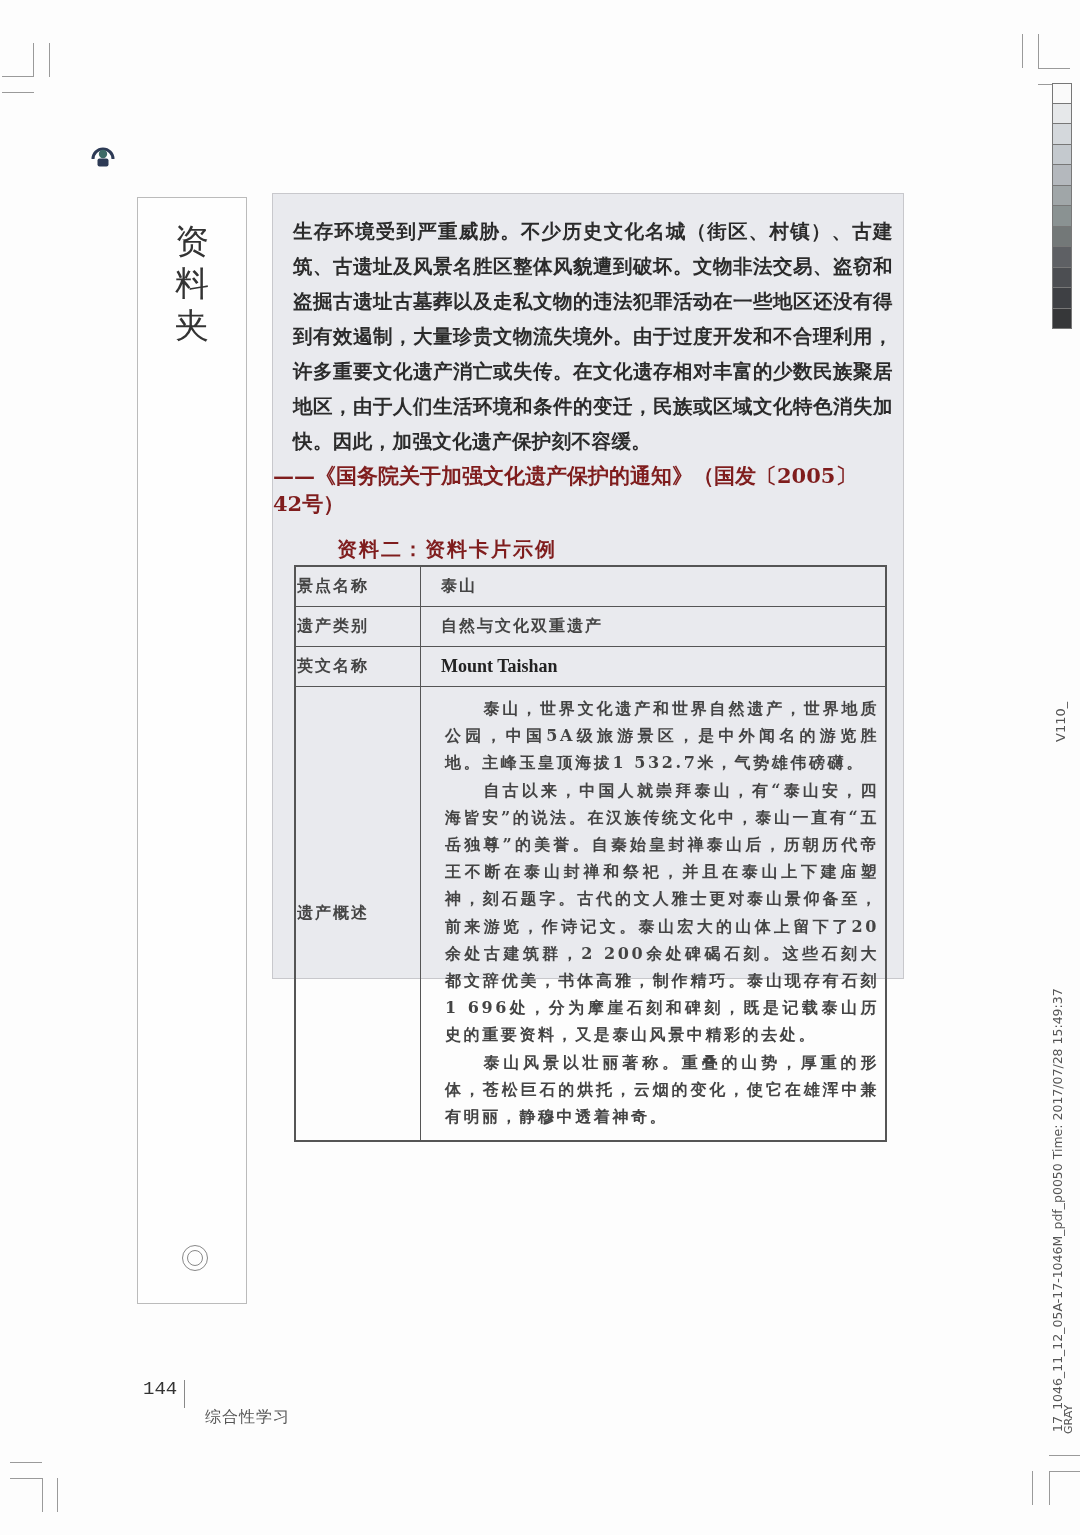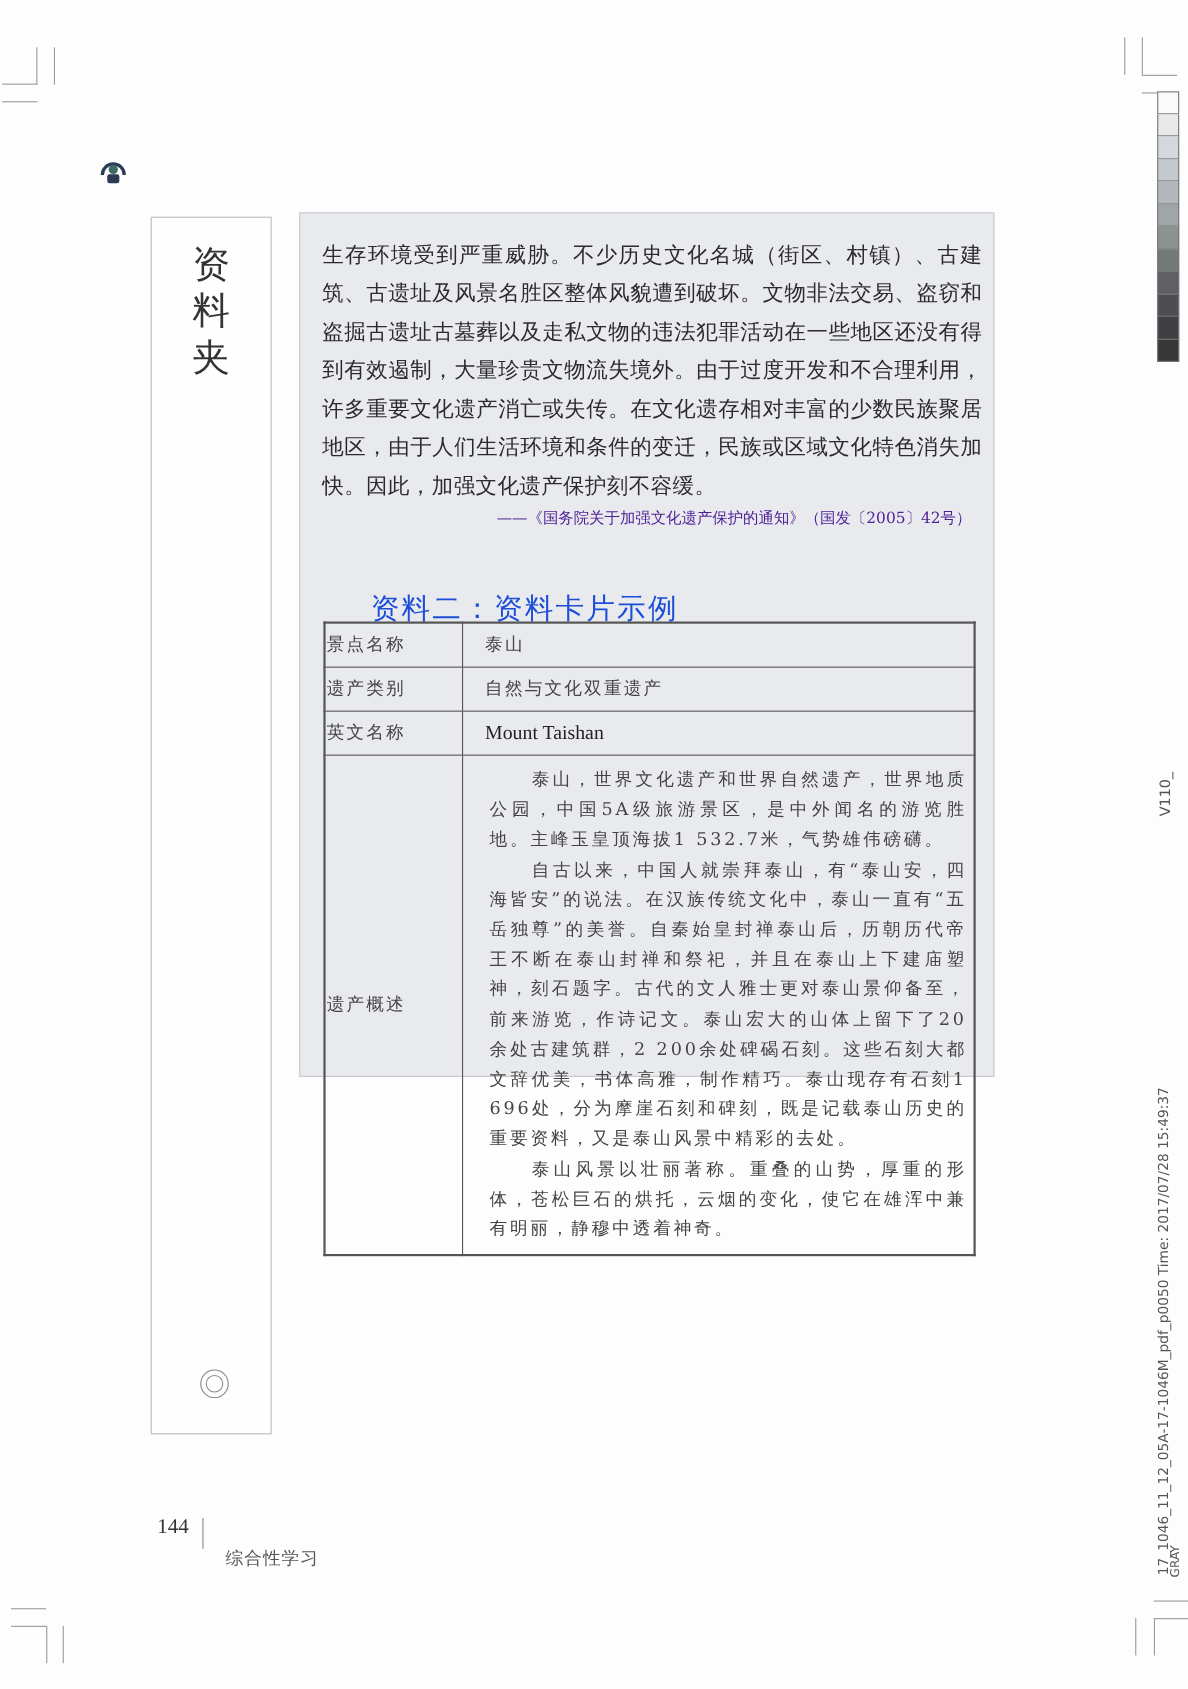--- a/index.html
+++ b/index.html
@@ -33,54 +33,54 @@
     position: absolute; left: 44px; top: 1047px; width: 26px; height: 26px;
     border: 1px solid #888; border-radius: 50%; box-sizing: border-box;
   }
   .side-circle::after {
     content: ""; position: absolute; left: 4px; top: 4px; width: 16px; height: 16px;
     border: 1px solid #888; border-radius: 50%; box-sizing: border-box;
   }
 
   .main-panel {
     left: 272px; top: 193px; width: 632px; height: 786px;
-    background: #e9eaee; border: 1px solid #c8c8cc; box-sizing: border-box;
+    background: #e9eaee; border: 1px solid #c8c8cc; box-sizing: border-box; font-weight: bold;
   }
   .para {
     position: absolute; left: 20px; top: 20px; width: 600px;
     font-size: 19.5px; line-height: 35px; color: #2b2b2b;
     font-family: "DejaVu Serif", serif; letter-spacing: 0.4px;
     text-align: justify;
   }
   .source {
     position: absolute; right: 20px; top: 268px;
-    font-size: 14px; color: #4c1d95; font-family: "DejaVu Serif", serif;
+    font-size: 21px; color: #7f1d1d; font-family: "DejaVu Serif", serif;
   }
   .sub-title {
     position: absolute; left: 64px; top: 342px;
-    font-size: 26px; color: #1d4ed8; letter-spacing: 2px;
+    font-size: 20px; color: #7f1d1d; letter-spacing: 2px;
   }
   .card {
     position: absolute; left: 21px; top: 371px; width: 593px;
     border-collapse: collapse; border: 2px solid #555;
   }
   .card td {
     border: 1px solid #555; font-size: 16px; color: #444;
     font-family: "DejaVu Serif", serif;
   }
   .card td.label { width: 122px; text-align: left; height: 37px; letter-spacing: 2px; }
   .card td.val { padding-left: 20px; letter-spacing: 2px; }
   .card td.val.en { font-family: "Liberation Serif", serif; font-size: 18px; letter-spacing: 0; color: #222; }
   .card td.desc { padding: 8px 6px 10px 24px; vertical-align: top; }
   .desc p {
     margin: 0; font-size: 16px; line-height: 27.2px; letter-spacing: 2.6px;
     text-indent: 2.4em; text-align: justify; color: #444;
   }
 
-  .footer-num { left: 143px; top: 1378px; font-size: 19px; font-family: Liberation Serif, serif; color: #333; }
+  .footer-num { left: 143px; top: 1378px; font-size: 19px; font-family: Liberation Mono, monospace; color: #333; }
   .footer-sep { left: 184px; top: 1380px; width: 1px; height: 28px; background: #888; }
   .footer-title { left: 205px; top: 1381px; font-size: 16px; color: #555; letter-spacing: 1px; margin-top: 26px; }
 
   .vert-text {
     position: absolute; transform-origin: left top; transform: rotate(-90deg);
     font-family: "DejaVu Sans", sans-serif; color: #555; white-space: nowrap;
   }
 </style>
 </head>
 <body>

